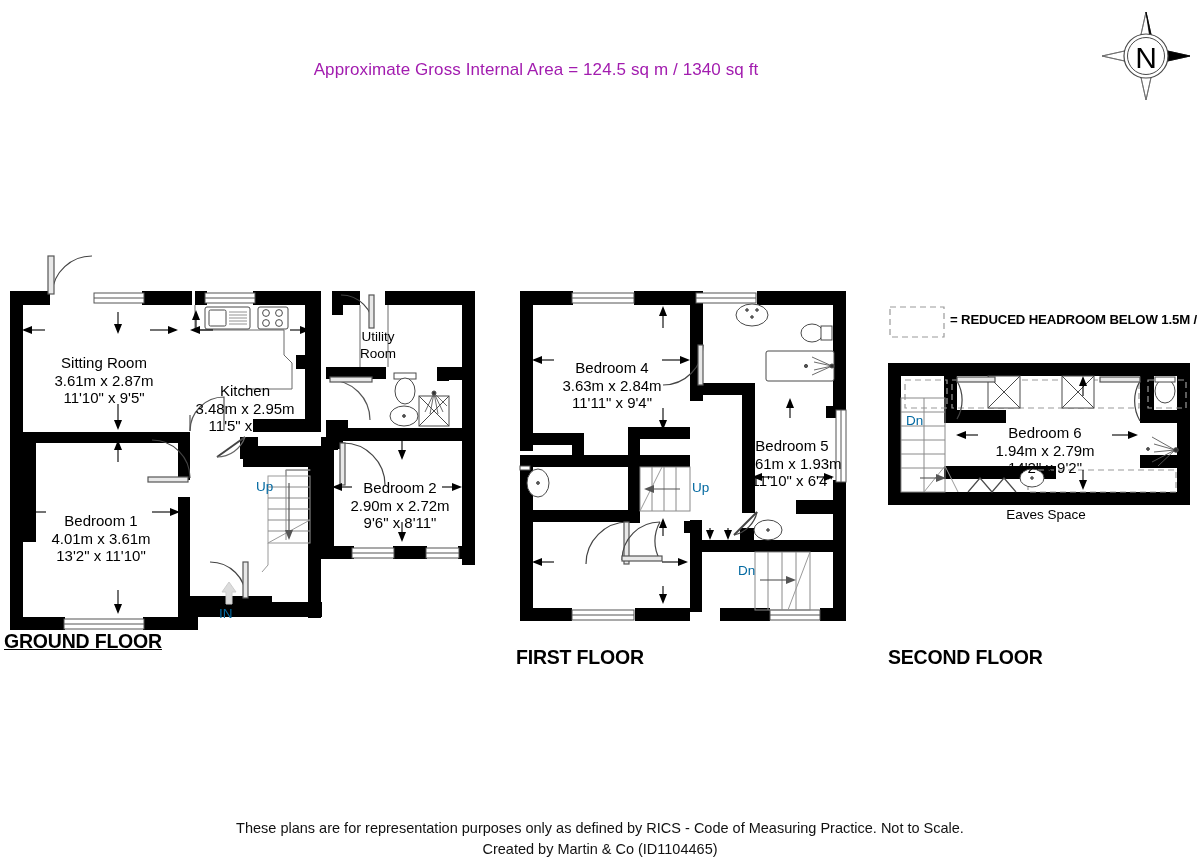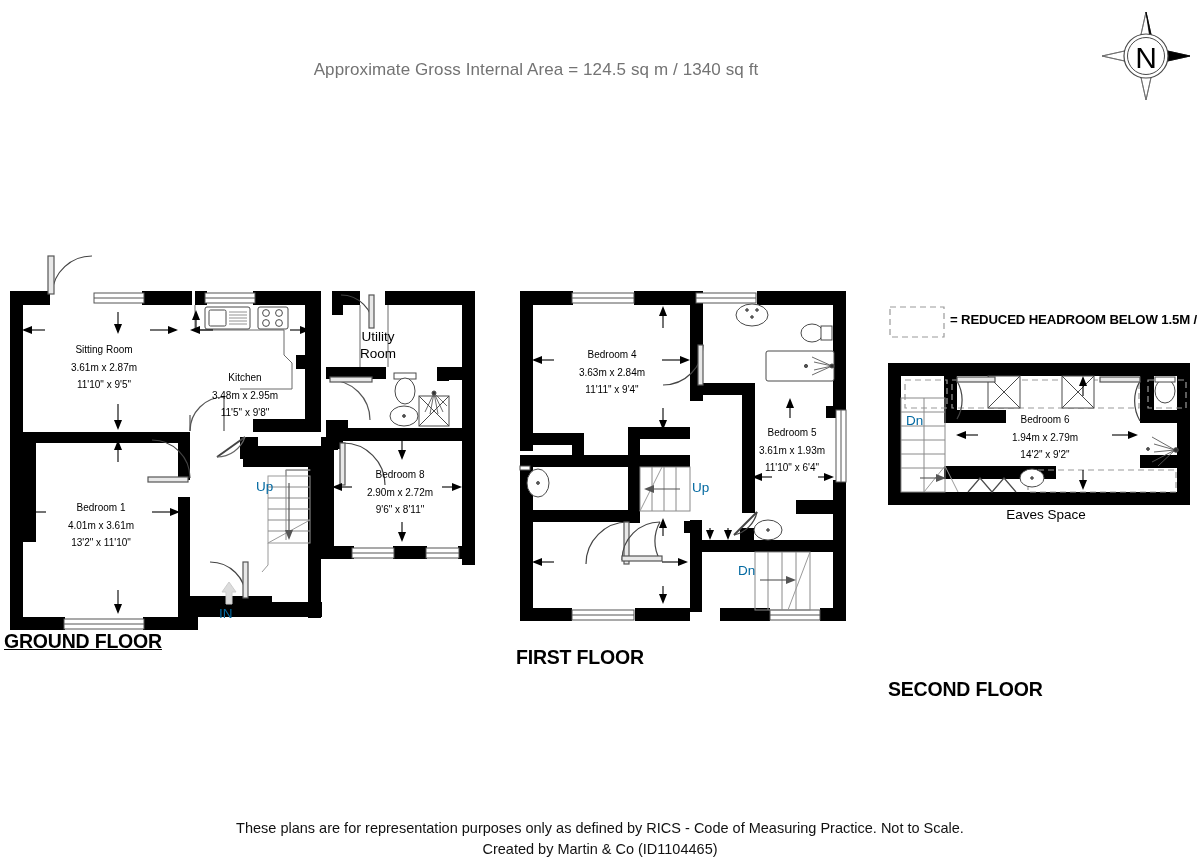--- a/index.html
+++ b/index.html
@@ -20,21 +20,21 @@
     overflow: hidden;
   }
   
   #area-title {
     position: absolute;
     left: 0;
     top: 60px;
     width: 1072px;
     text-align: center;
     font-size: 17px;
-    color: #737373;
+    color: #a21caf;
     letter-spacing: 0.1px;
   }
   
   #compass {
     position: absolute;
     left: 1096px;
     top: 6px;
     width: 100px;
     height: 100px;
   }
@@ -42,21 +42,21 @@
   .floor-caption {
     position: absolute;
     font-size: 19.5px;
     font-weight: bold;
     letter-spacing: -0.2px;
     color: #000;
     white-space: nowrap;
   }
   #cap-ground { left: 4px;   top: 630px; text-decoration: underline; }
   #cap-first  { left: 516px; top: 646px; }
-  #cap-second { left: 888px; top: 646px; margin-top: 32px; }
+  #cap-second { left: 888px; top: 646px; }
 
   
   #footer {
     position: absolute;
     left: 0;
     top: 818px;
     width: 1200px;
     text-align: center;
     font-size: 14.5px;
     line-height: 21px;
@@ -68,25 +68,26 @@
     position: absolute;
     left: 0;
     top: 0;
     width: 1200px;
     height: 867px;
   }
   
   .room-label {
     position: absolute;
     text-align: center;
-    font-size: 10px;
+    font-size: 15px;
     line-height: 17.5px;
     color: #000;
     white-space: nowrap;
     transform: translateX(-50%);
+    margin-top: 13px;
   }
   .room-label .rl-name { display: block; }
   .room-label .rl-m    { display: block; }
   .room-label .rl-ft   { display: block; }
 
   .small-label {
     position: absolute;
     font-size: 13.5px;
     line-height: 17px;
     color: #000;
@@ -636,21 +637,21 @@
     <span class="rl-ft">11'5" x 9'8"</span>
   </div>
 
   <div class="room-label" style="left:101px; top:499px;">
     <span class="rl-name">Bedroom 1</span>
     <span class="rl-m">4.01m x 3.61m</span>
     <span class="rl-ft">13'2" x 11'10"</span>
   </div>
 
   <div class="room-label" style="left:400px; top:466px;">
-    <span class="rl-name">Bedroom 8</span>
+    <span class="rl-name">Bedroom 2</span>
     <span class="rl-m">2.90m x 2.72m</span>
     <span class="rl-ft">9'6" x 8'11"</span>
   </div>
 
   <div class="small-label" style="left:378px; top:328px;">
     <span>Utility</span><br>
     <span>Room</span>
   </div>
 
   <div class="tiny-label" style="left:256px; top:479px;">Up</div>

